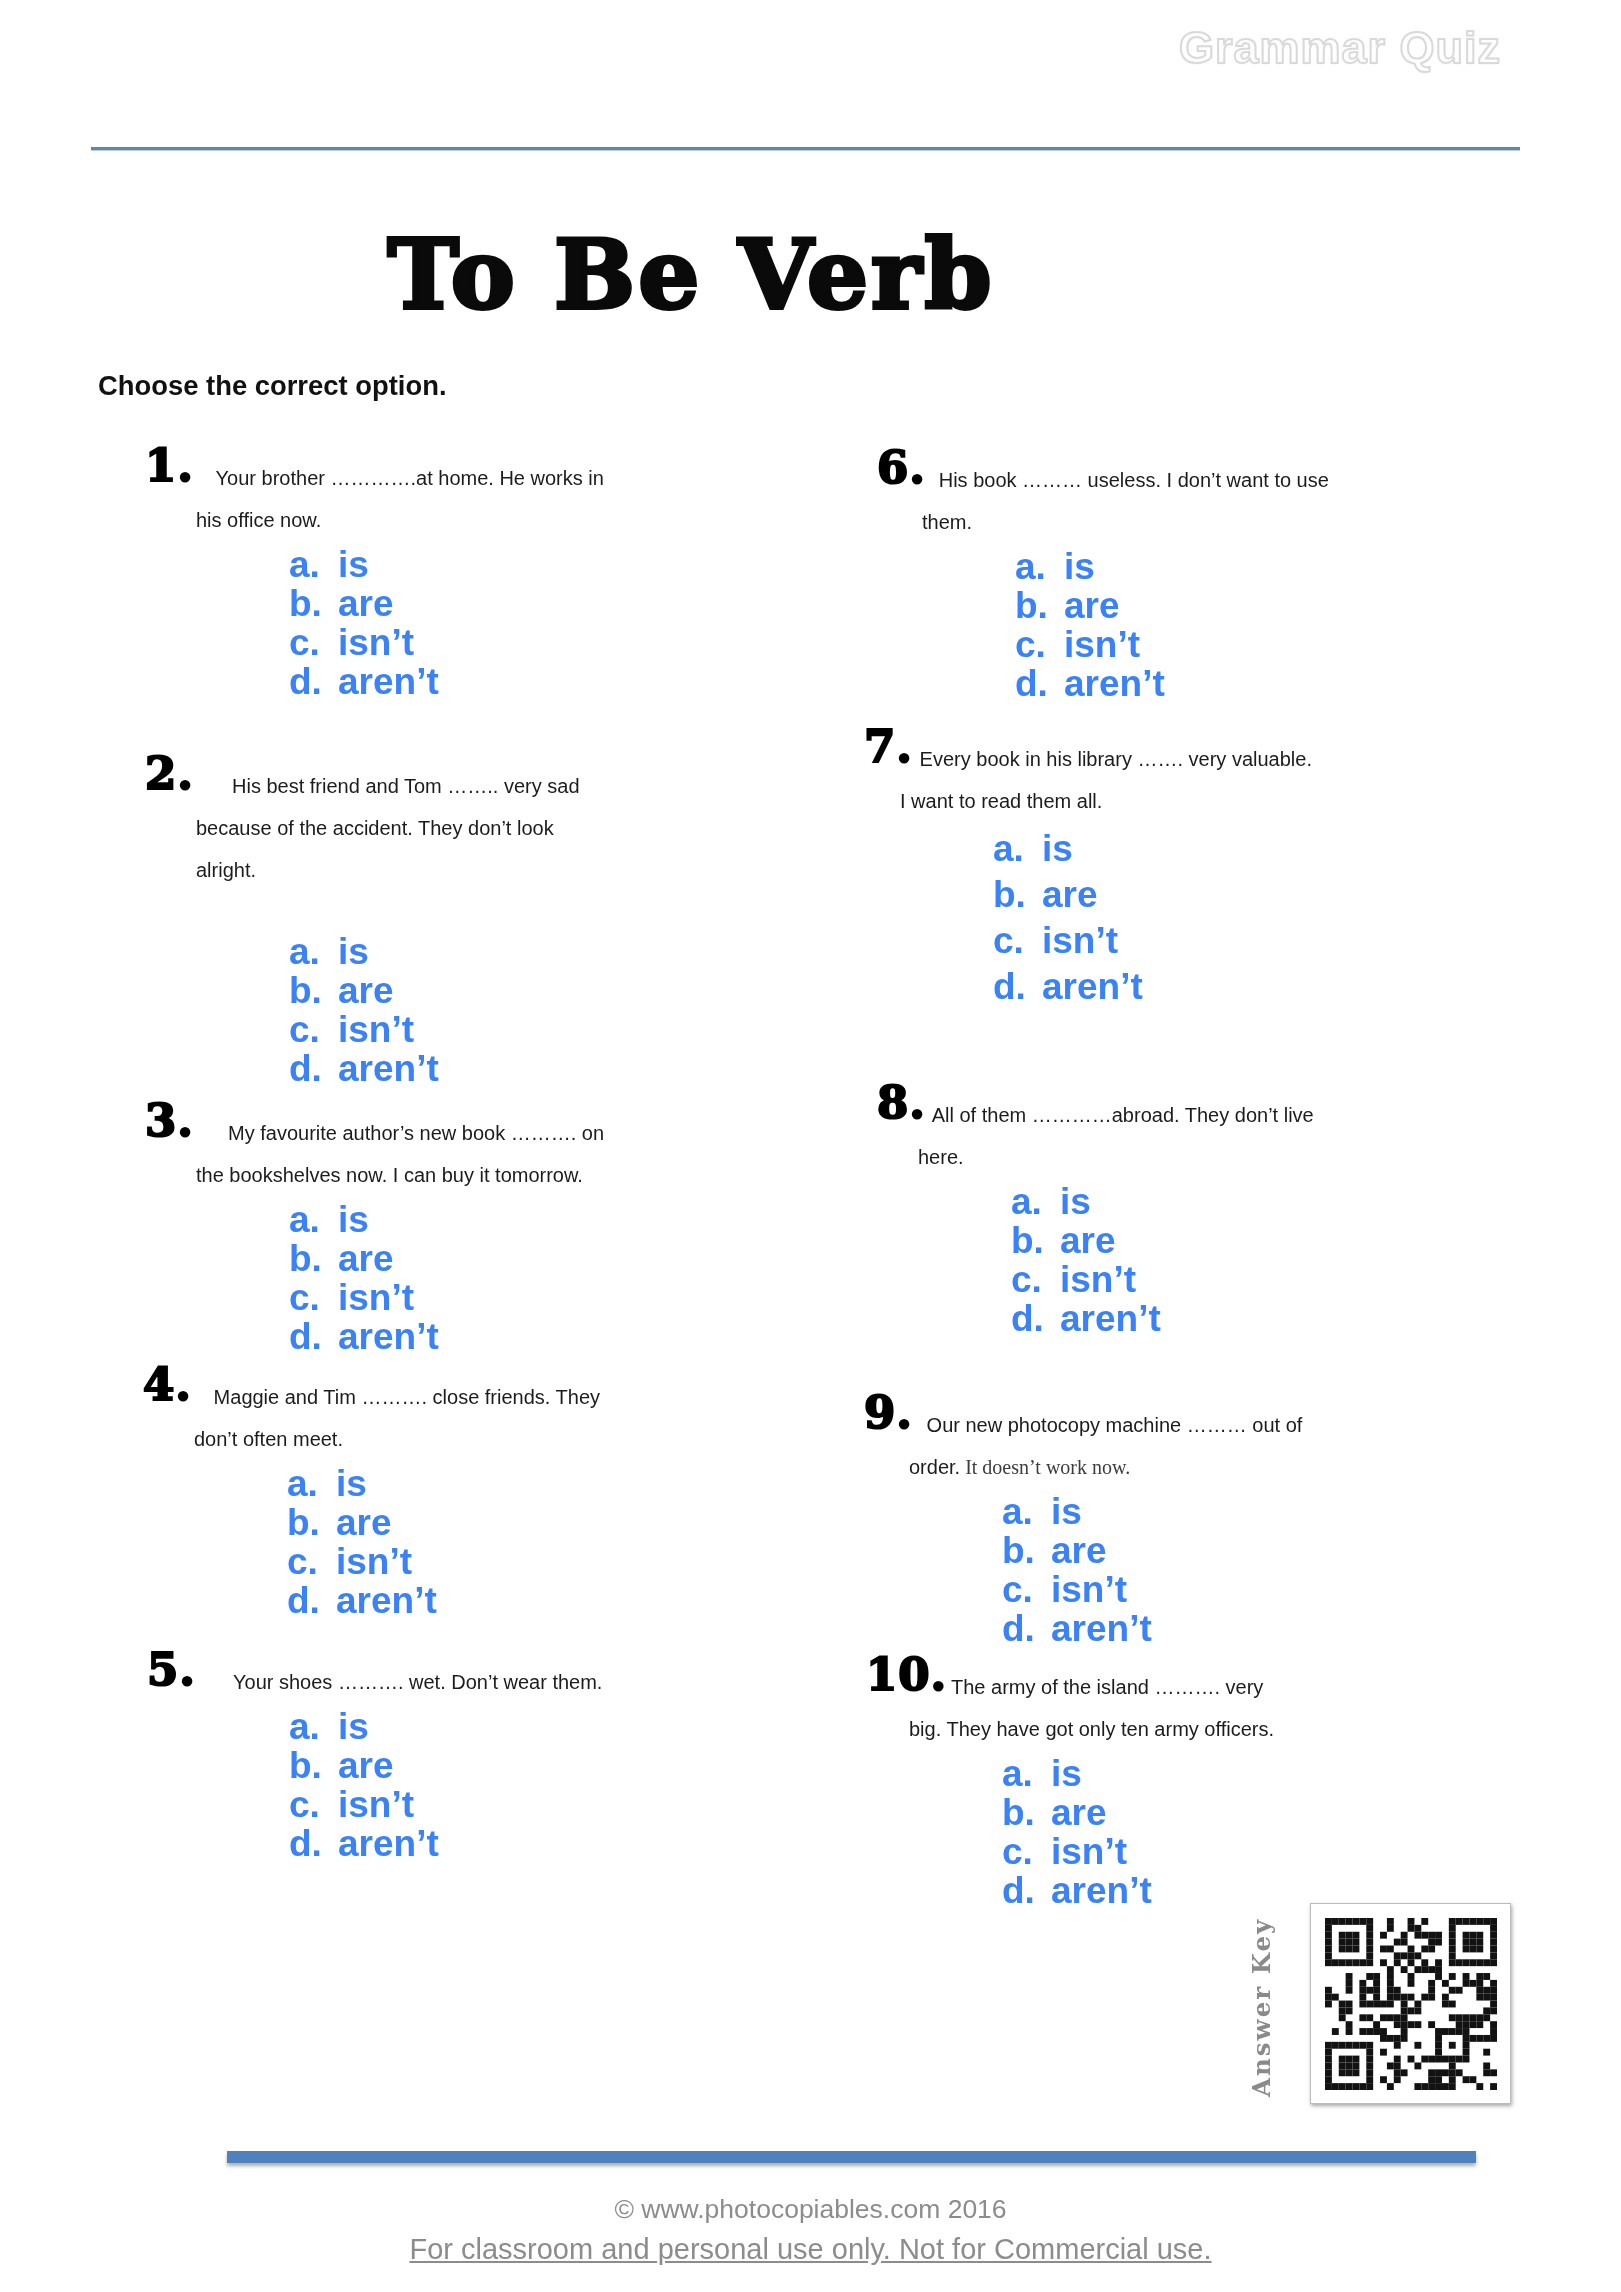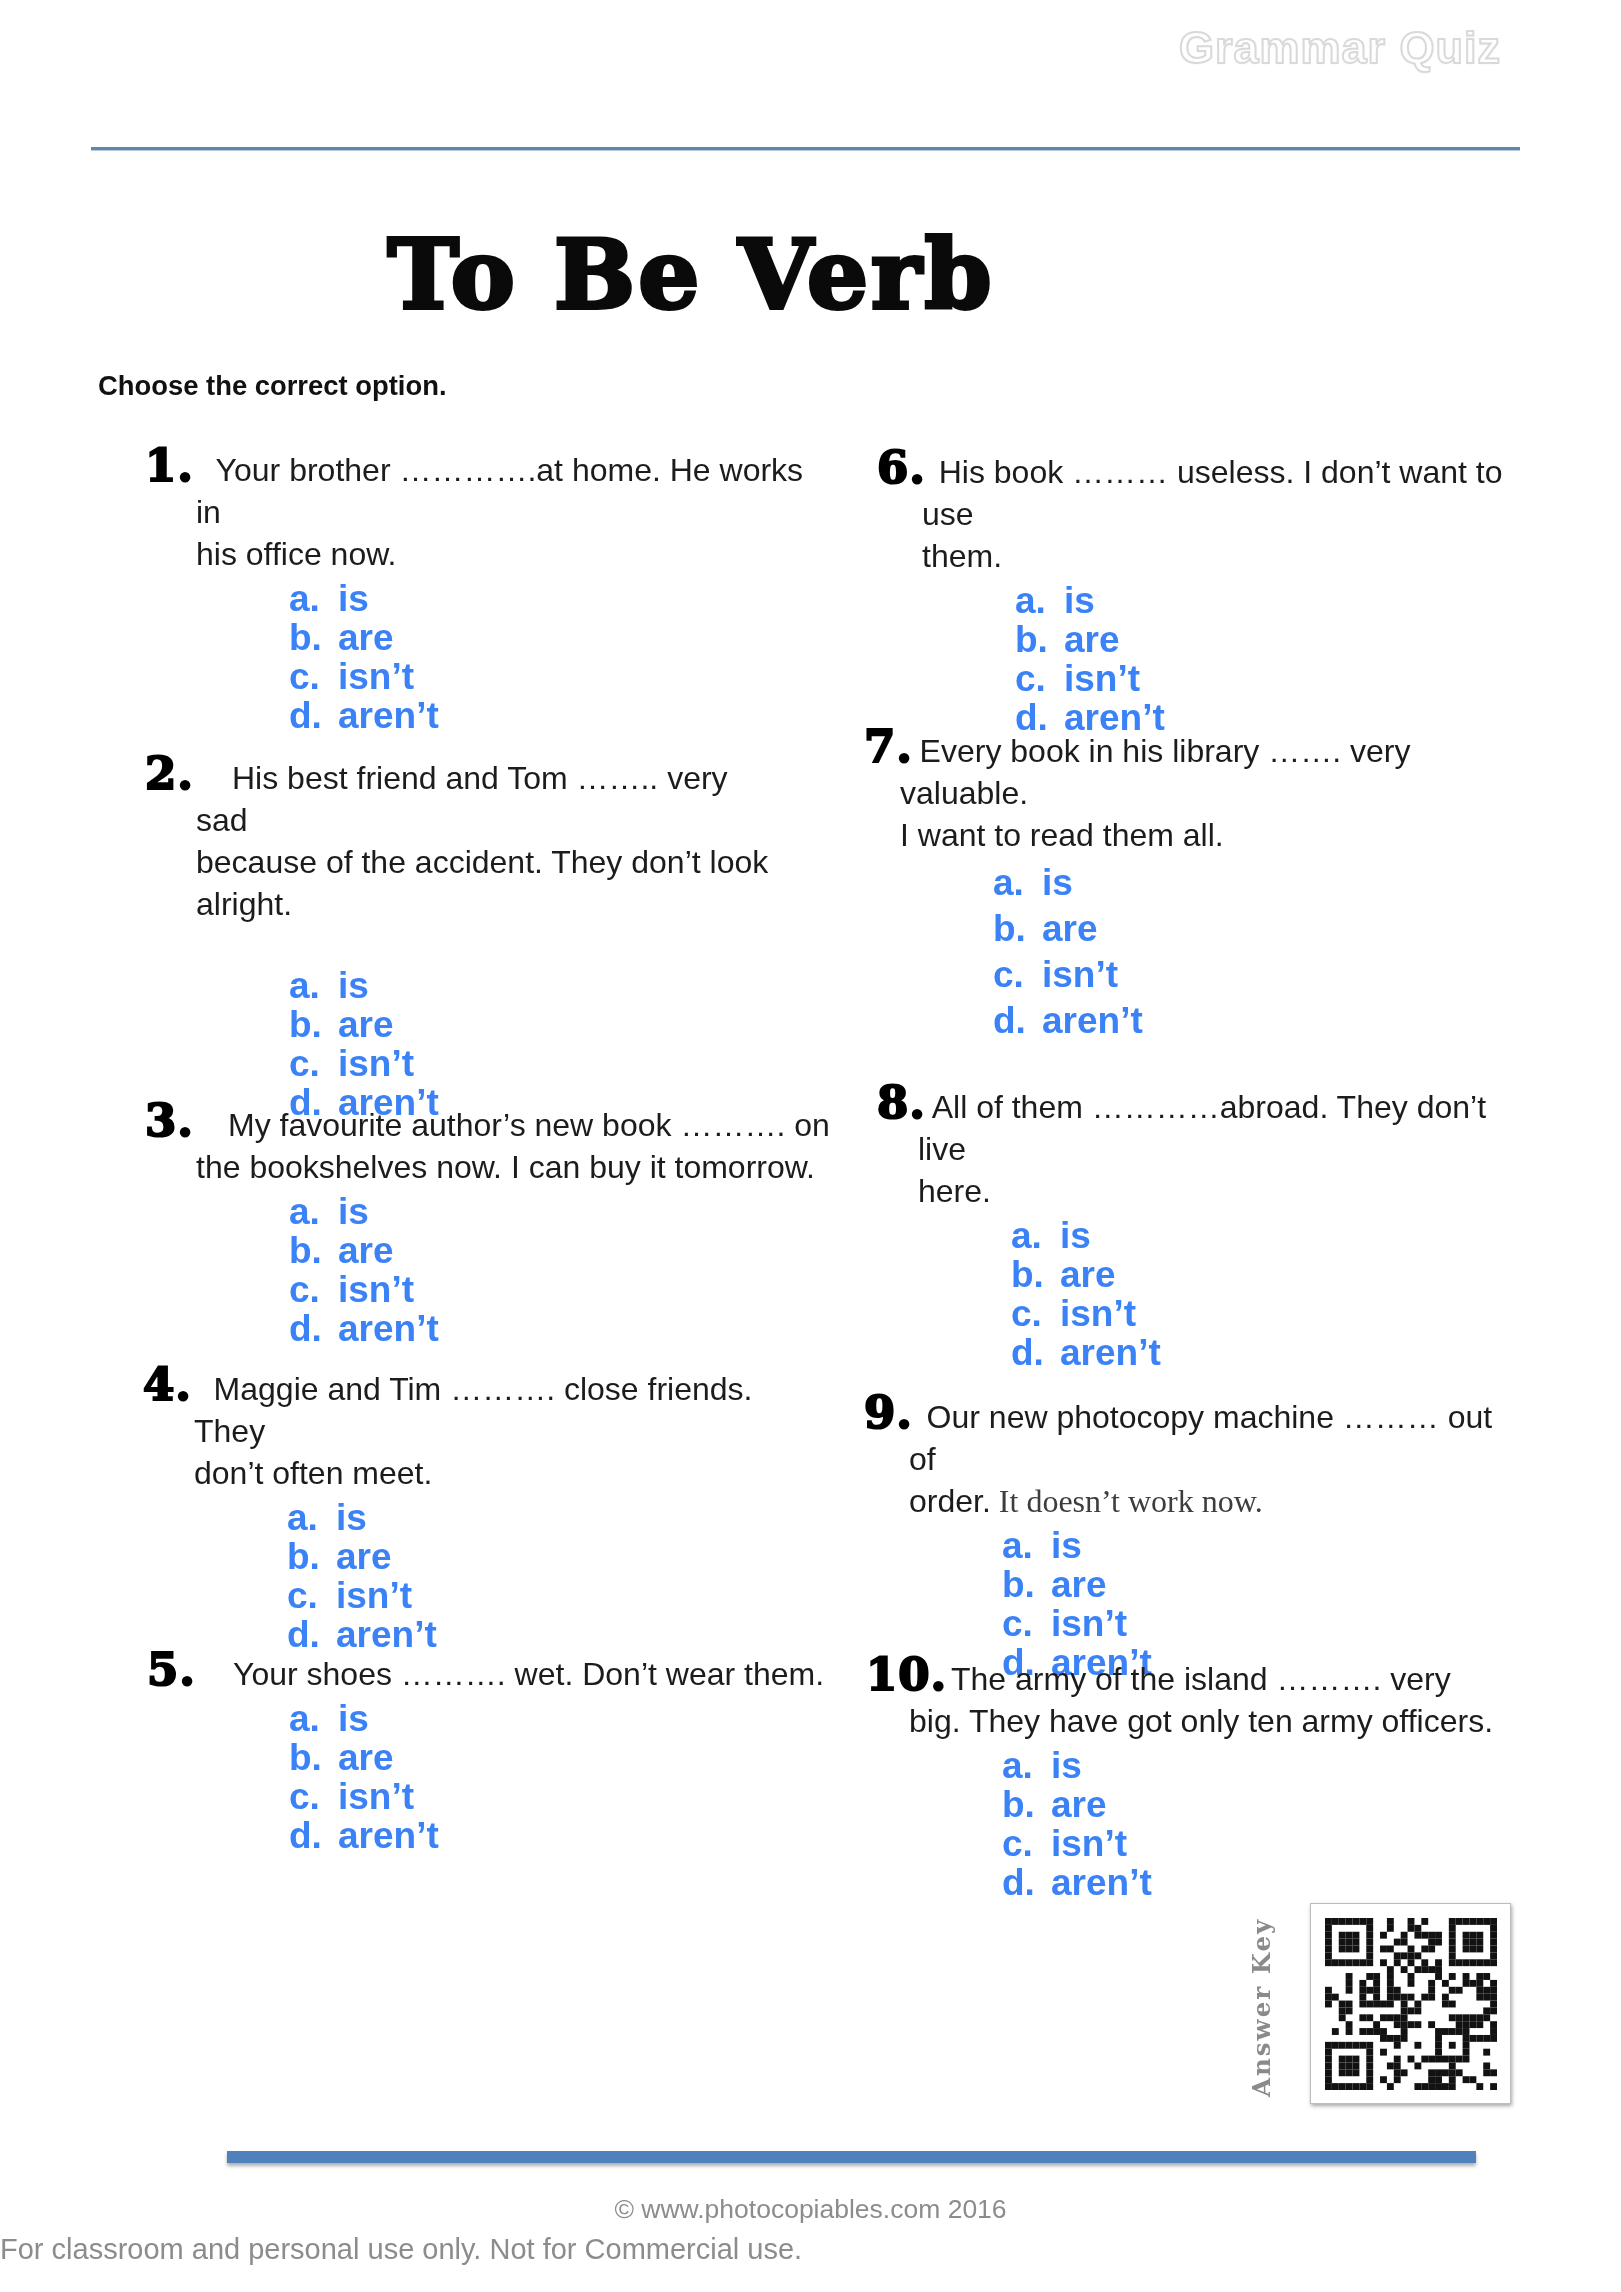--- a/index.html
+++ b/index.html
@@ -44,21 +44,21 @@
   .qnum{
     position:absolute;left:0;top:-9.8px;
     font-family:"DejaVu Serif","Liberation Serif",serif;
     font-weight:900;font-size:45px;color:#000;
     -webkit-text-stroke:2.2px #000;
     letter-spacing:1px;
   }
   .qbody{position:relative;}
   .qtext{
     white-space:pre-line;
-    font-size:32px;line-height:42px;color:#1c1c1c;
+    font-size:20px;line-height:42px;color:#1c1c1c;margin-top:8px;
   }
   .qtext .serif-tail{
     font-family:"Liberation Serif","DejaVu Serif",serif;
     color:#3d3d3d;
   }
   .qoptions{margin-top:3.9px;padding-left:93px;}
   .option{font-size:37px;line-height:39px;color:#3b82f6;font-weight:bold;}
   .opt-letter{display:inline-block;width:49px;}
   
   #answer-key{
@@ -79,22 +79,22 @@
   #footer-bar{
     position:absolute;left:227px;top:2151px;width:1249px;height:11.8px;
     background:var(--bar-blue,#4f81bd);
     box-shadow:0 2.9px 3.9px rgba(110,110,110,0.55);
   }
   #footer-copyright{
     position:absolute;left:0;top:2194px;width:1621px;text-align:center;
     font-size:26.5px;color:var(--footer-gray,#8c8c8c);
   }
   #footer-usage{
-    position:absolute;left:0;top:2233px;width:1621px;
-    font-size:29px;color:var(--footer-gray,#8c8c8c);
+    position:absolute;left:0;top:2233px;width:1621px;text-align:center;
+    font-size:29px;color:var(--footer-gray,#8c8c8c);text-decoration:underline;
   }
 </style>
 </head>
 <body>
 
 <div id="page" style="--rule-blue: #5f87aa; --bar-blue: #4f81bd; --footer-gray: #8c8c8c;">
 
   <div id="watermark">Grammar Quiz</div>
   <div id="header-rule"></div>
 

